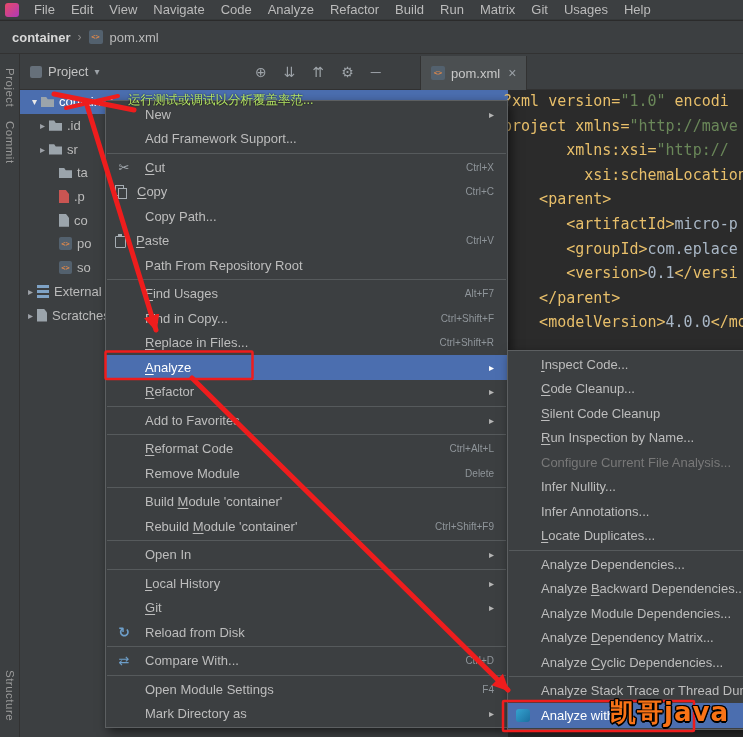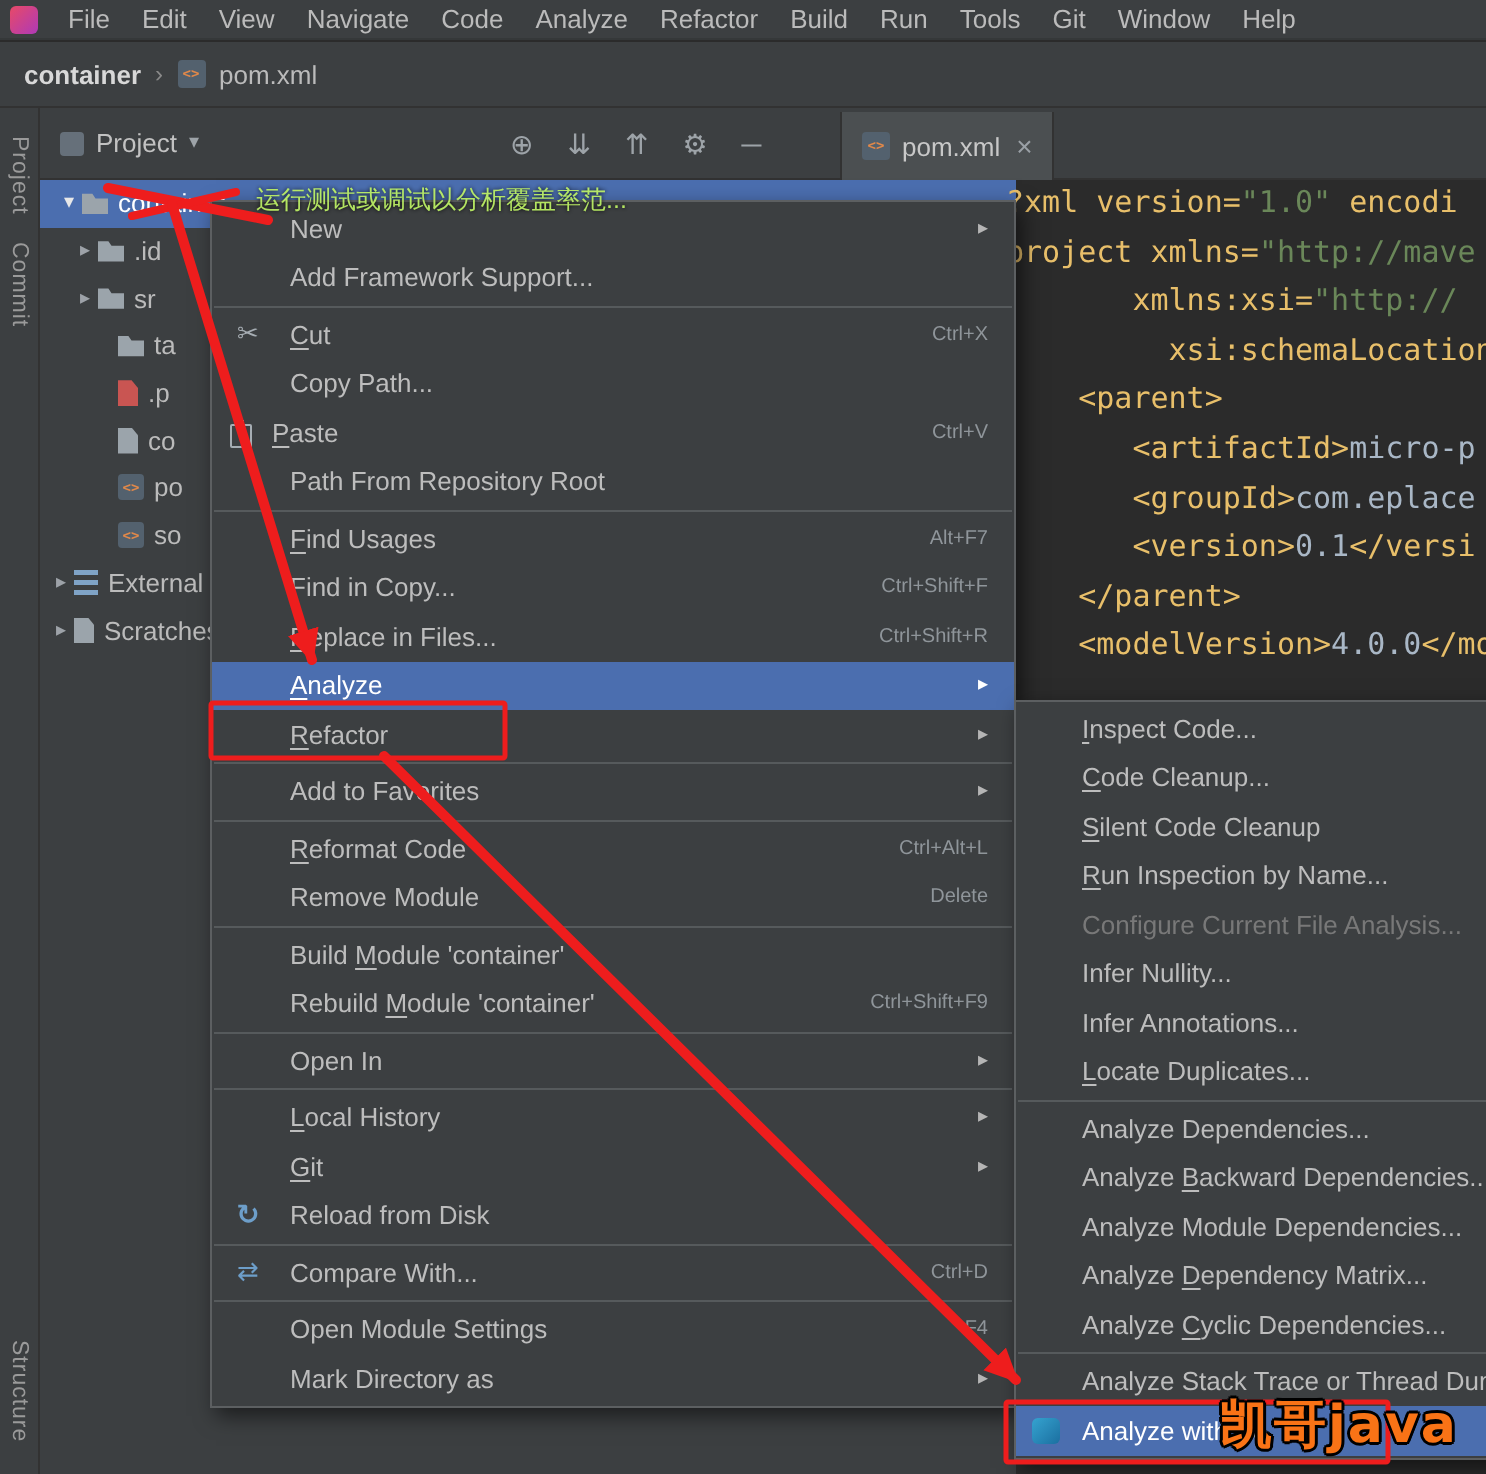--- a/index.html
+++ b/index.html
@@ -104,23 +104,23 @@
   <span style="display:flex;justify-content:center;">
       <span class="mb-item">File</span>
       <span class="mb-item">Edit</span>
       <span class="mb-item">View</span>
       <span class="mb-item">Navigate</span>
       <span class="mb-item">Code</span>
       <span class="mb-item">Analyze</span>
       <span class="mb-item">Refactor</span>
       <span class="mb-item">Build</span>
       <span class="mb-item">Run</span>
-      <span class="mb-item">Tools</span>
+      <span class="mb-item">Matrix</span>
       <span class="mb-item">Git</span>
-      <span class="mb-item">Window</span>
+      <span class="mb-item">Usages</span>
       <span class="mb-item">Help</span>
     </span>
 </div>
 
 <div class="crumbs">
   <span class="crumb-module">container</span>
   <span class="crumb-sep">›</span>
   <span class="tico ic-xml-file-icon" style="width:14px;height:14px;"></span>
   <span class="crumb-file">pom.xml</span>
 </div>
@@ -231,20 +231,25 @@
       <span class="mic"></span>
       <span class="mlabel">Add Framework Support...</span>
     </div>
     <div class="msep"></div>
     <div class="mi">
       <span class="mic ic-cut-icon"></span>
       <span class="mlabel"><span class="mn">C</span>ut</span>
       <span class="msc">Ctrl+X</span>
     </div>
     <div class="mi">
+      <span class="mic ic-copy-icon"></span>
+      <span class="mlabel"><span class="mn">C</span>opy</span>
+      <span class="msc">Ctrl+C</span>
+    </div>
+    <div class="mi">
       <span class="mic"></span>
       <span class="mlabel">Copy Path...</span>
     </div>
     <div class="mi">
       <span class="mic ic-paste-icon"></span>
       <span class="mlabel"><span class="mn">P</span>aste</span>
       <span class="msc">Ctrl+V</span>
     </div>
     <div class="mi">
       <span class="mic"></span>

